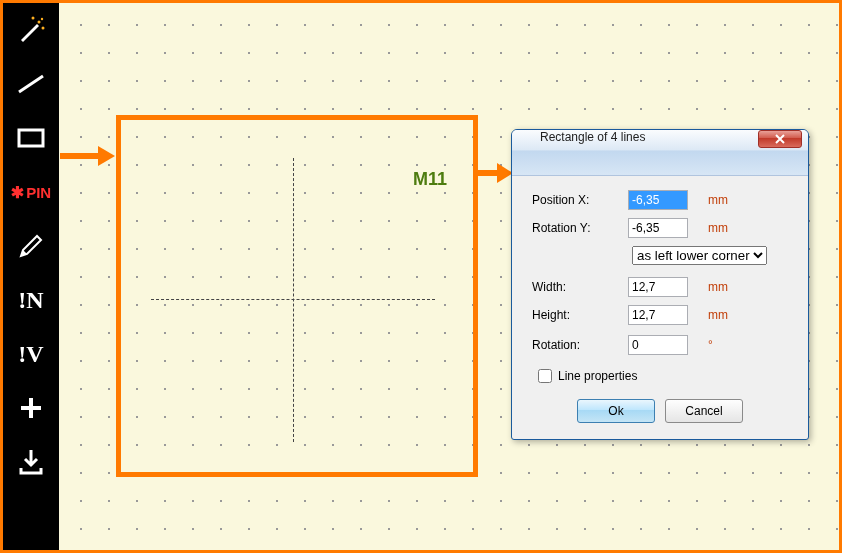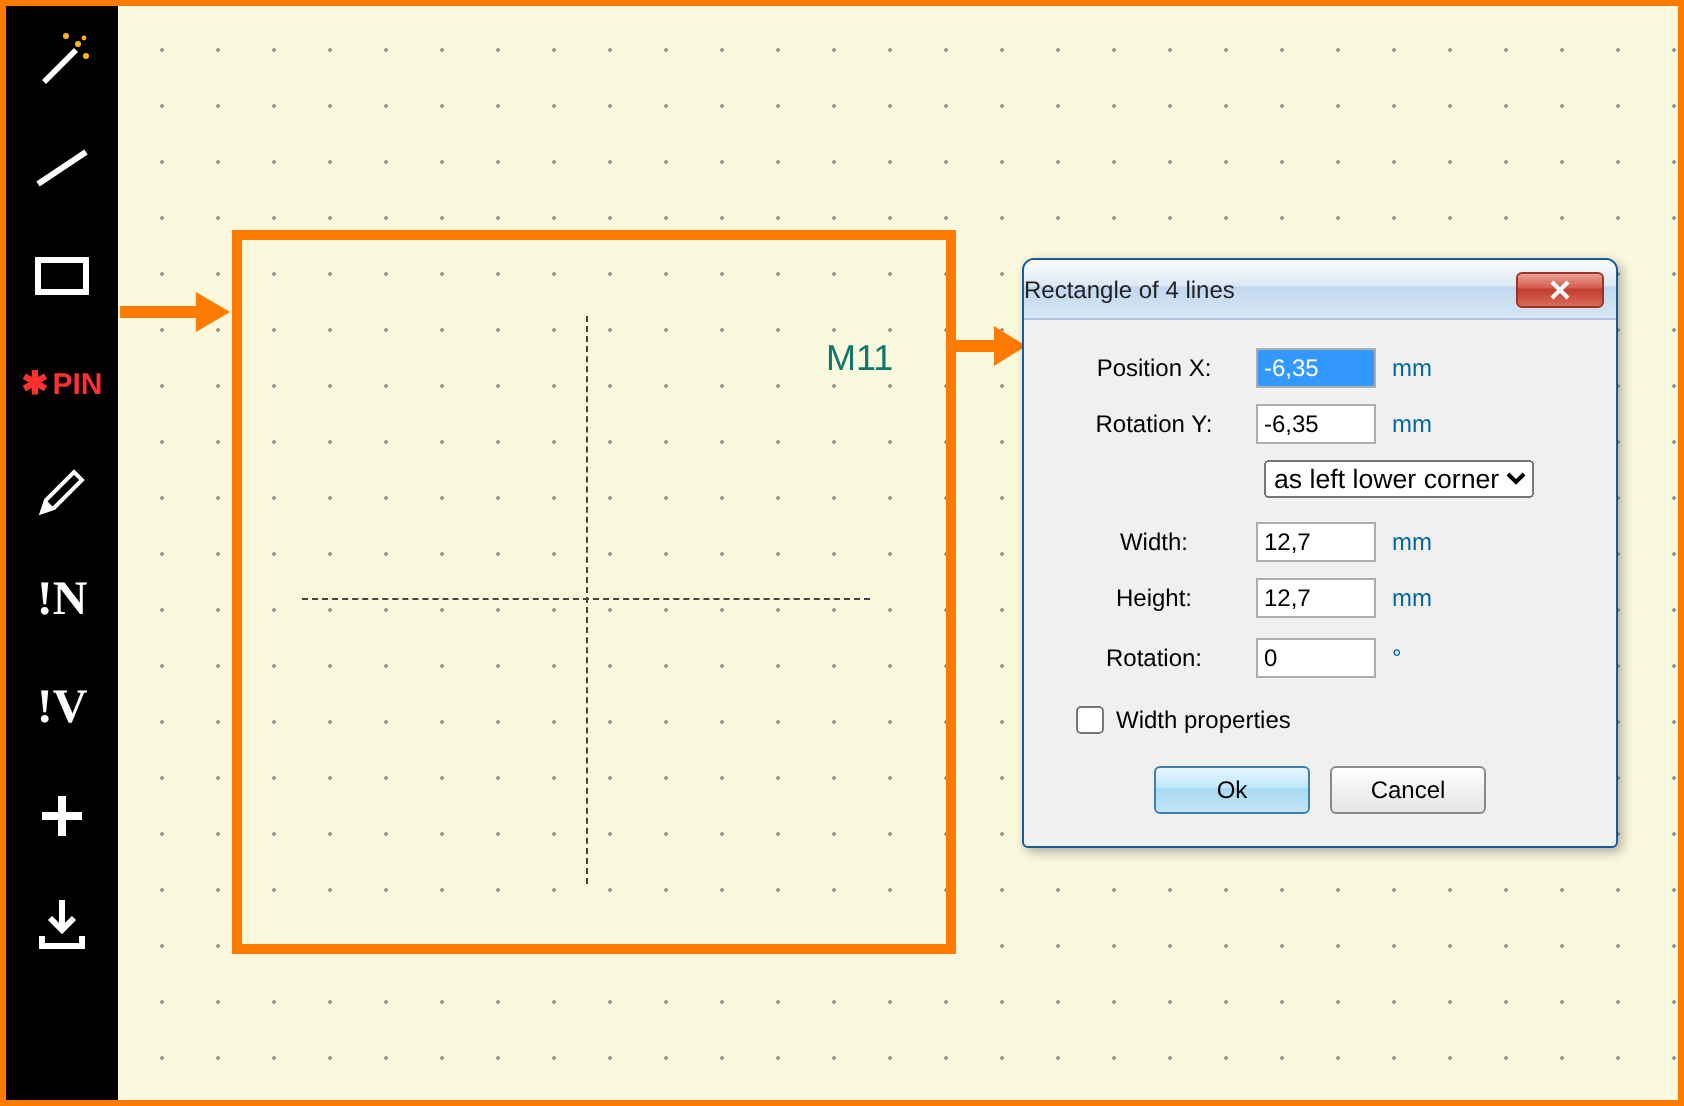--- a/index.html
+++ b/index.html
@@ -8,30 +8,30 @@
 .dots{position:absolute;inset:0;background-image:radial-gradient(#999 1px,transparent 1px);background-size:28px 28px;background-position:8px 8px}
 .toolbar{position:absolute;left:0;top:0;bottom:0;width:56px;background:#000;display:flex;flex-direction:column}
 .tb-item{width:56px;height:54px;display:flex;align-items:center;justify-content:center;color:#fff;font-size:24px;font-weight:bold;position:relative}
 .tb-item svg{width:32px;height:32px}
 .pin{color:#ff3030;font-size:15px;font-weight:bold;display:flex;align-items:center;gap:2px}
 .rect-shape{position:absolute;left:113px;top:112px;width:362px;height:362px;border:5px solid #ff7a00}
 .crosshair-v{position:absolute;left:290px;top:155px;width:0;height:284px;border-left:1px dashed #444}
 .crosshair-h{position:absolute;left:148px;top:296px;width:284px;height:0;border-top:1px dashed #444}
 .arrow1{position:absolute;left:57px;top:138px;width:56px;height:30px}
 .arrow2{position:absolute;left:474px;top:155px;width:36px;height:30px}
-.mlabel{position:absolute;left:410px;top:166px;color:#0f766e;font-size:18px;font-weight:normal}
+.mlabel{position:absolute;left:410px;top:166px;color:#4d7c0f;font-size:18px;font-weight:bold}
 .dialog{position:absolute;left:508px;top:126px;width:298px;background:#f0f0f0;border:1px solid #1a5a9c;border-radius:6px 6px 3px 3px;box-shadow:2px 2px 6px rgba(0,0,0,.3)}
-.titlebar{height:30px;background:linear-gradient(#fafcfe,#dce8f5 45%,#c2d8ef 46%,#d7e6f5);border-radius:5px 5px 0 0;display:flex;align-items:center;padding:0 6px 0 0;border-bottom:1px solid #b0c4de}
+.titlebar{height:46px;background:linear-gradient(#fafcfe,#dce8f5 45%,#c2d8ef 46%,#d7e6f5);border-radius:5px 5px 0 0;display:flex;padding:0 6px 0 28px;border-bottom:1px solid #b0c4de}
 .titlebar span{flex:1;color:#222}
 .closebtn{width:44px;height:18px;background:linear-gradient(#e9a097,#d1594b 45%,#c13a2a 46%,#d96b5c);border:1px solid #a03028;border-radius:3px;display:flex;align-items:center;justify-content:center;color:#fff;font-size:12px;font-weight:bold;cursor:pointer}
 .dbody{padding:14px 20px 12px}
 .row{display:flex;align-items:center;margin-bottom:8px}
-.row label{width:96px;text-align:center;padding-right:6px}
+.row label{width:96px;text-align:left;padding-right:6px}
 .row input[type=text]{width:60px;height:20px;border:1px solid #abadb3;padding:1px 3px;font-size:12px}
-.row .unit{margin-left:8px;color:#0369a1}
+.row .unit{margin-left:20px;color:#c2410c}
 .sel-row{margin:2px 0 12px 100px}
 .chk-row{margin:14px 0 16px 6px;display:flex;align-items:center;gap:6px}
 .chk-row input{width:14px;height:14px}
 .btns{display:flex;justify-content:center;gap:10px;margin-bottom:4px}
 .btn{width:78px;height:24px;border:1px solid #8a8a8a;border-radius:3px;background:linear-gradient(#fefefe,#e5e5e5);font-size:12px;cursor:pointer}
 .btn.ok{border:1px solid #3c7fb1;background:linear-gradient(#eaf6fd,#bee6fd 45%,#a7d9f5 46%,#c4e5f6)}
 .sel-input{background:#3399ff;color:#fff}
 </style>
 </head>
 <body>
@@ -136,21 +136,21 @@
       <input type="text" value="12,7" style="">
       <span class="unit">mm</span>
     </div>
     <div class="row" style="margin-top:10px">
       <label>Rotation:</label>
       <input type="text" value="0" style="">
       <span class="unit">°</span>
     </div>
     <div class="chk-row">
       <input type="checkbox" style="">
-      <span>Width properties</span>
+      <span>Line properties</span>
     </div>
     <div class="btns">
       <button class="btn ok">Ok</button>
       <button class="btn">Cancel</button>
     </div>
   </div>
 </div>
 
 </div>
 

